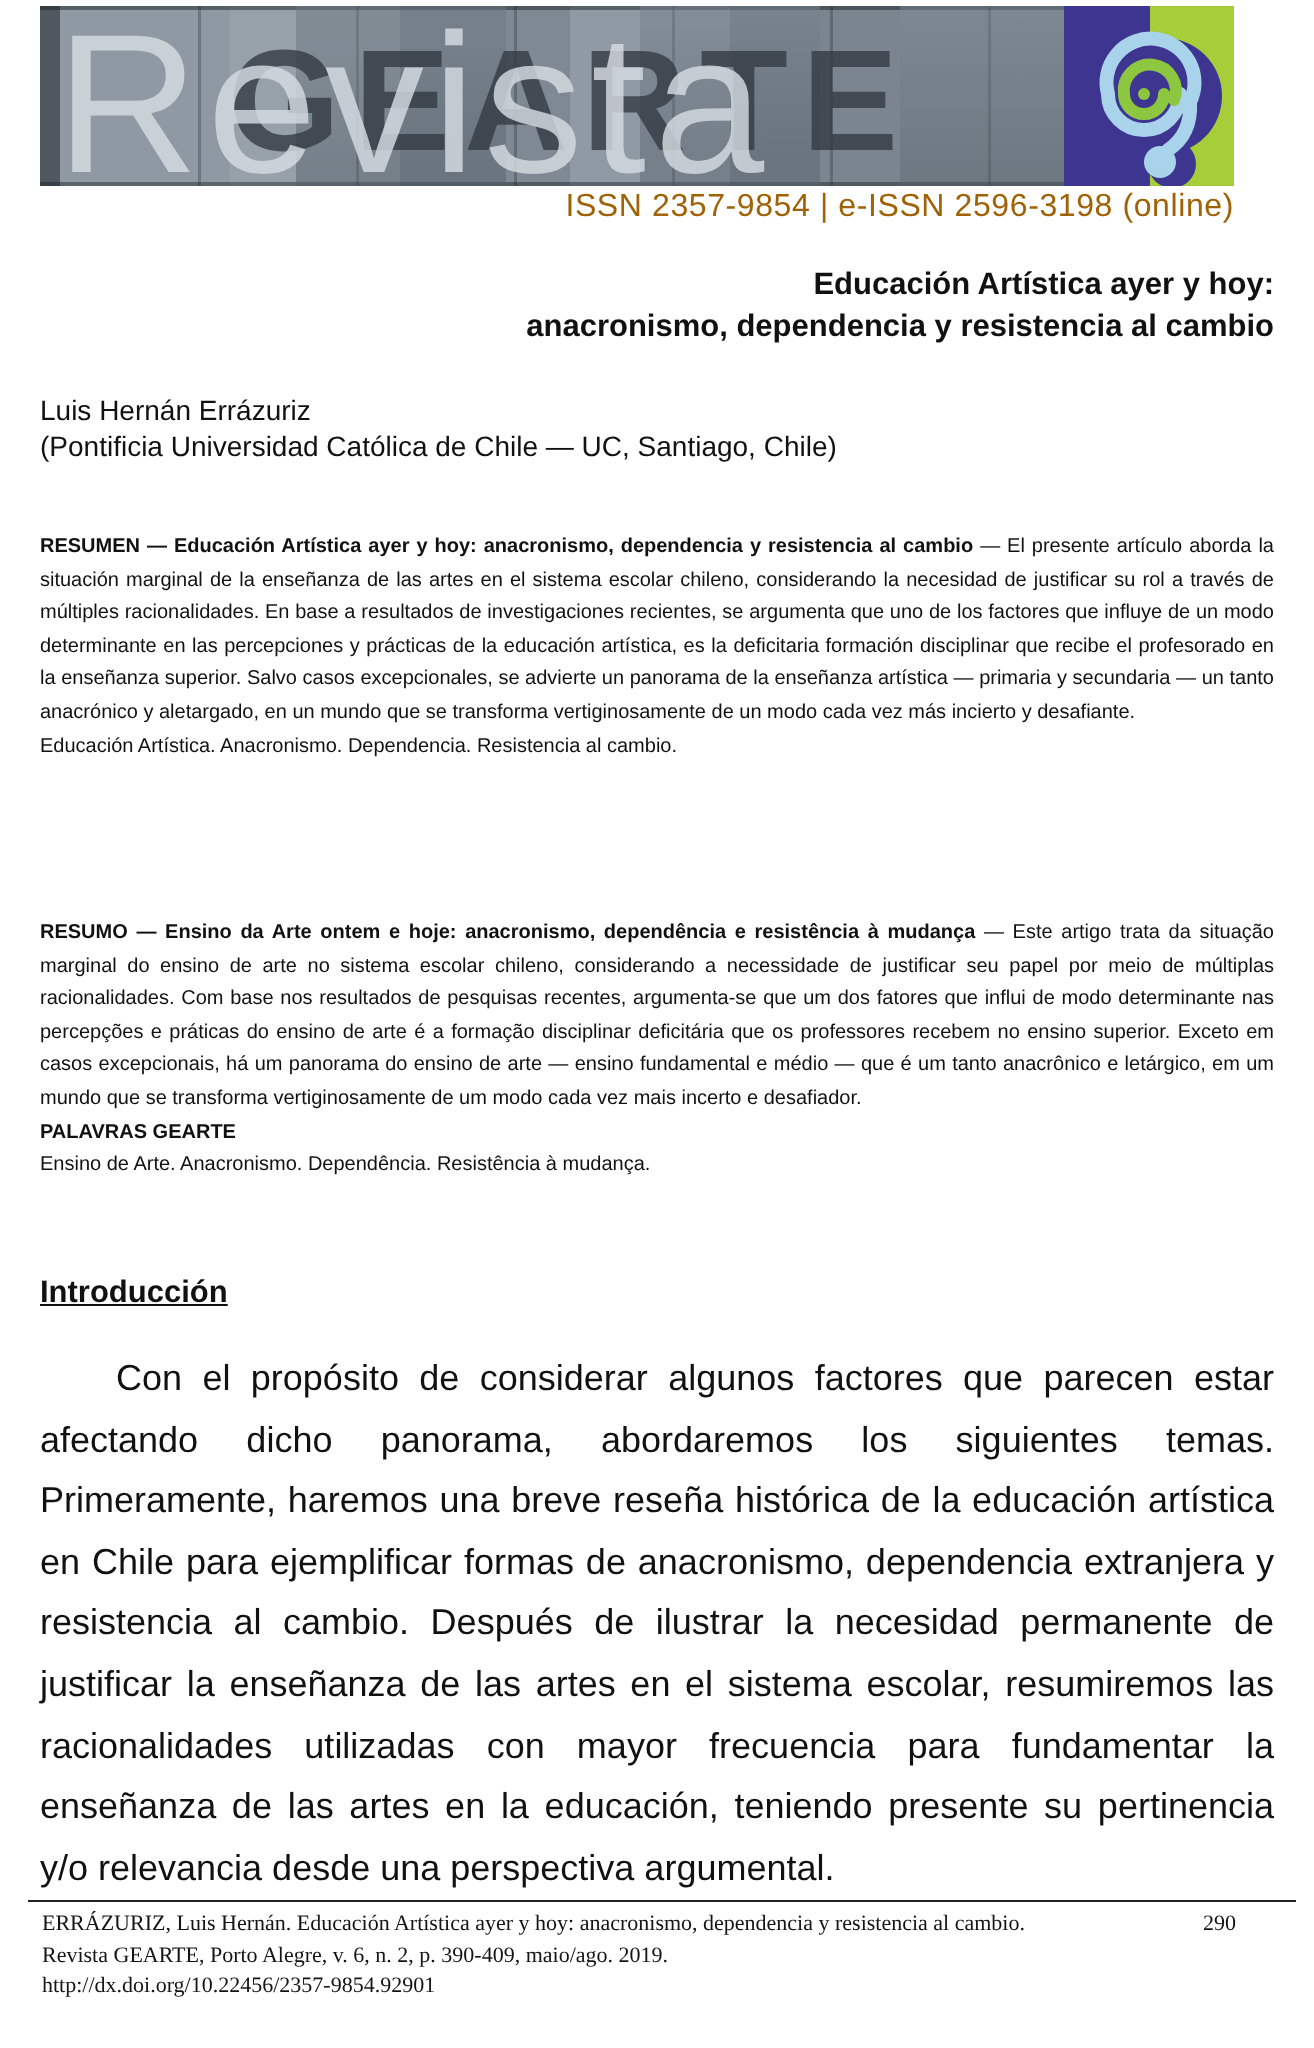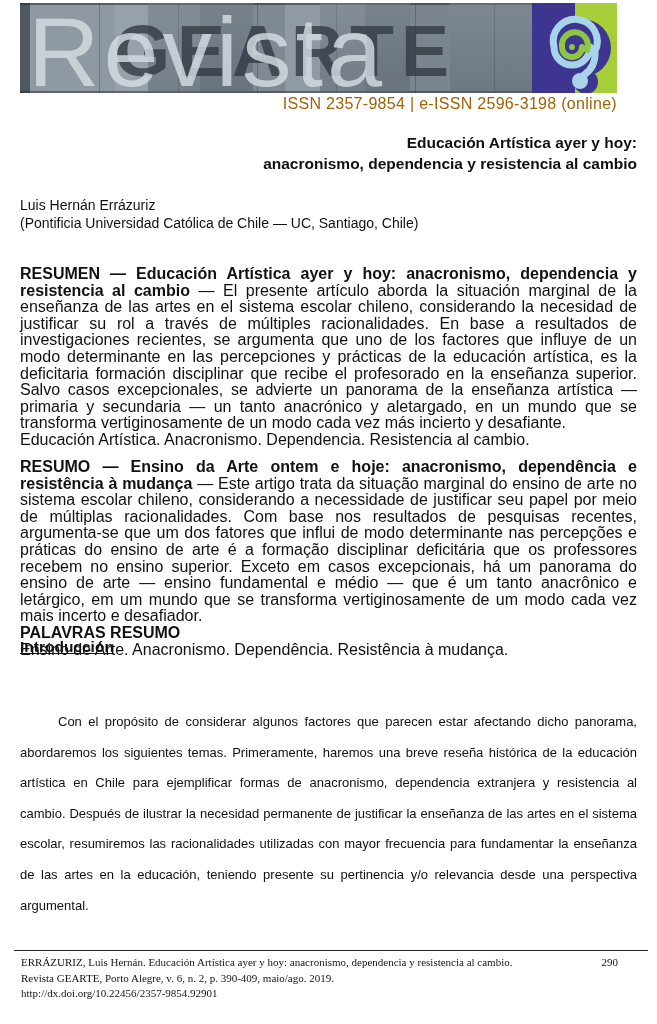--- a/index.html
+++ b/index.html
@@ -44,33 +44,33 @@
     position:absolute; left:20px; top:132px; width:617px; text-align:right;
     font-size:15.5px; font-weight:700; line-height:21px; margin:0;
   }
   .author-block{
     position:absolute; left:20px; top:197px; width:617px; text-align:left;
     font-size:14px; line-height:17.5px;
   }
   
   .abstract{
     position:absolute; left:20px; width:617px;
-    font-size:16px; line-height:16.6px; text-align:justify;
+    font-size:10px; line-height:16.6px; text-align:justify;
   }
   .abstract .kw-label{font-weight:700;}
   .abs-es{top:266px;}
   .abs-pt{top:459px;}
   
   .section-heading{
     position:absolute; left:20px; top:638px; width:617px;
     font-size:15.5px; font-weight:700; margin:0;text-decoration:underline;
   }
   .intro-par{
-    position:absolute; left:20px; top:679px; width:617px;
-    font-size:13px; line-height:30.6px; text-align:justify; text-indent:38px;margin-top:28px;
+    position:absolute; left:20px; top:646px; width:617px;
+    font-size:18px; line-height:30.6px; text-align:justify; text-indent:38px;margin-top:28px;
   }
   
   .footer{
     position:absolute; left:14px; top:950px; width:634px;
     font-family:"Liberation Serif", serif; font-size:11px; line-height:15.5px; color:#141414;
   }
   .footer .rule{border:0; border-top:1.5px solid #222; margin:0 0 4px 0;}
   .footer .f-line{padding-left:7px;}
   .footer .row1{display:flex; justify-content:space-between; align-items:center;}
   .footer .pagenum{margin-right:30px; flex:none;}
@@ -117,21 +117,21 @@
     <div>(Pontificia Universidad Católica de Chile — UC, Santiago, Chile)</div>
   </div>
 
   <div class="abstract abs-es">
     <p style="margin:0;"><b>RESUMEN — Educación Artística ayer y hoy: anacronismo, dependencia y resistencia al cambio</b> <span>— El presente artículo aborda la situación marginal de la enseñanza de las artes en el sistema escolar chileno, considerando la necesidad de justificar su rol a través de múltiples racionalidades. En base a resultados de investigaciones recientes, se argumenta que uno de los factores que influye de un modo determinante en las percepciones y prácticas de la educación artística, es la deficitaria formación disciplinar que recibe el profesorado en la enseñanza superior. Salvo casos excepcionales, se advierte un panorama de la enseñanza artística — primaria y secundaria — un tanto anacrónico y aletargado, en un mundo que se transforma vertiginosamente de un modo cada vez más incierto y desafiante.</span></p>
     <div>Educación Artística. Anacronismo. Dependencia. Resistencia al cambio.</div>
   </div>
 
   <div class="abstract abs-pt">
     <p style="margin:0;"><b>RESUMO — Ensino da Arte ontem e hoje: anacronismo, dependência e resistência à mudança</b> <span>— Este artigo trata da situação marginal do ensino de arte no sistema escolar chileno, considerando a necessidade de justificar seu papel por meio de múltiplas racionalidades. Com base nos resultados de pesquisas recentes, argumenta-se que um dos fatores que influi de modo determinante nas percepções e práticas do ensino de arte é a formação disciplinar deficitária que os professores recebem no ensino superior. Exceto em casos excepcionais, há um panorama do ensino de arte — ensino fundamental e médio — que é um tanto anacrônico e letárgico, em um mundo que se transforma vertiginosamente de um modo cada vez mais incerto e desafiador.</span></p>
-    <div class="kw-label">PALAVRAS RESUMO</div>
+    <div class="kw-label">PALAVRAS GEARTE</div>
     <div>Ensino de Arte. Anacronismo. Dependência. Resistência à mudança.</div>
   </div>
 
   <h2 class="section-heading">Introducción</h2>
   <p class="intro-par">Con el propósito de considerar algunos factores que parecen estar afectando dicho panorama, abordaremos los siguientes temas. Primeramente, haremos una breve reseña histórica de la educación artística en Chile para ejemplificar formas de anacronismo, dependencia extranjera y resistencia al cambio.  Después de ilustrar la necesidad permanente de justificar la enseñanza de las artes en el sistema escolar, resumiremos las racionalidades utilizadas con mayor frecuencia para fundamentar la enseñanza de las artes en la educación, teniendo presente su pertinencia y/o relevancia desde una perspectiva argumental.</p>
 
   <div class="footer">
     <hr class="rule">
     <div class="row1">
       <span class="f-line">ERRÁZURIZ, Luis Hernán. Educación Artística ayer y hoy: anacronismo, dependencia y resistencia al cambio.</span>

